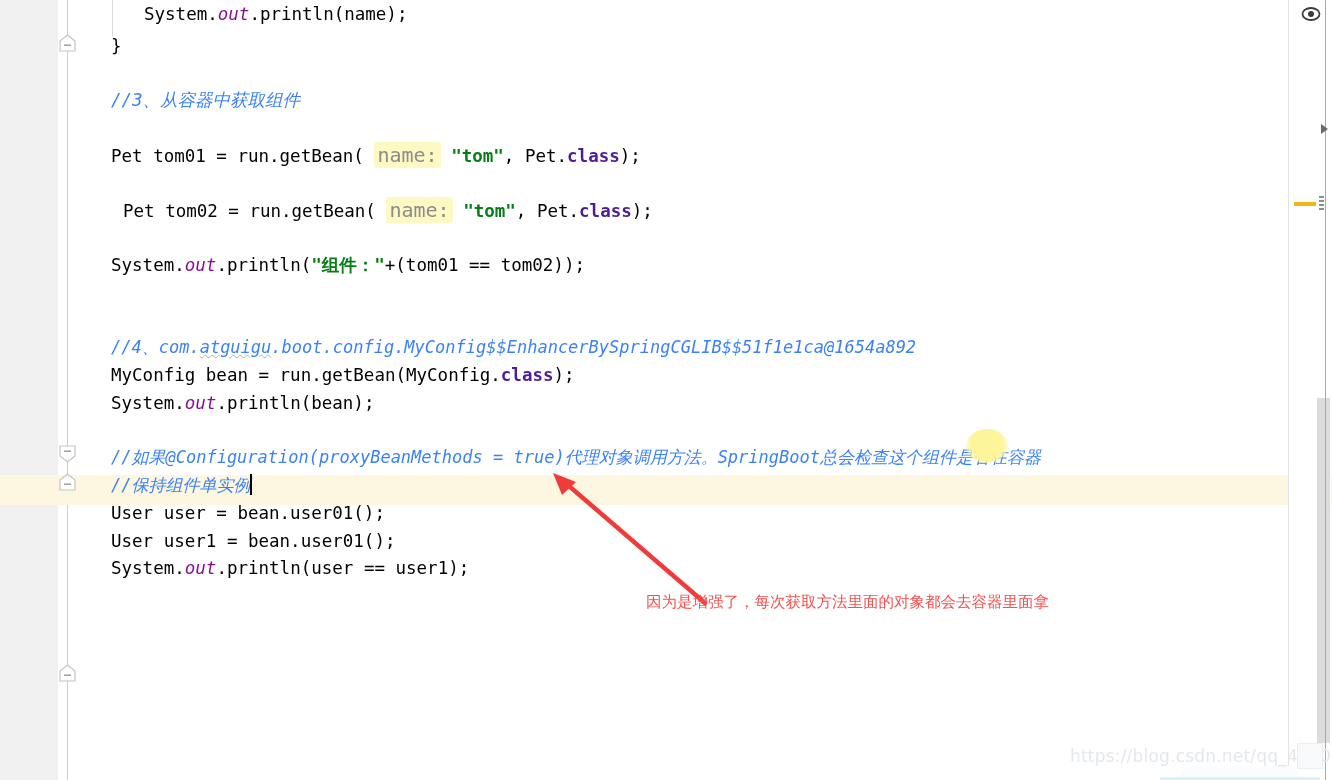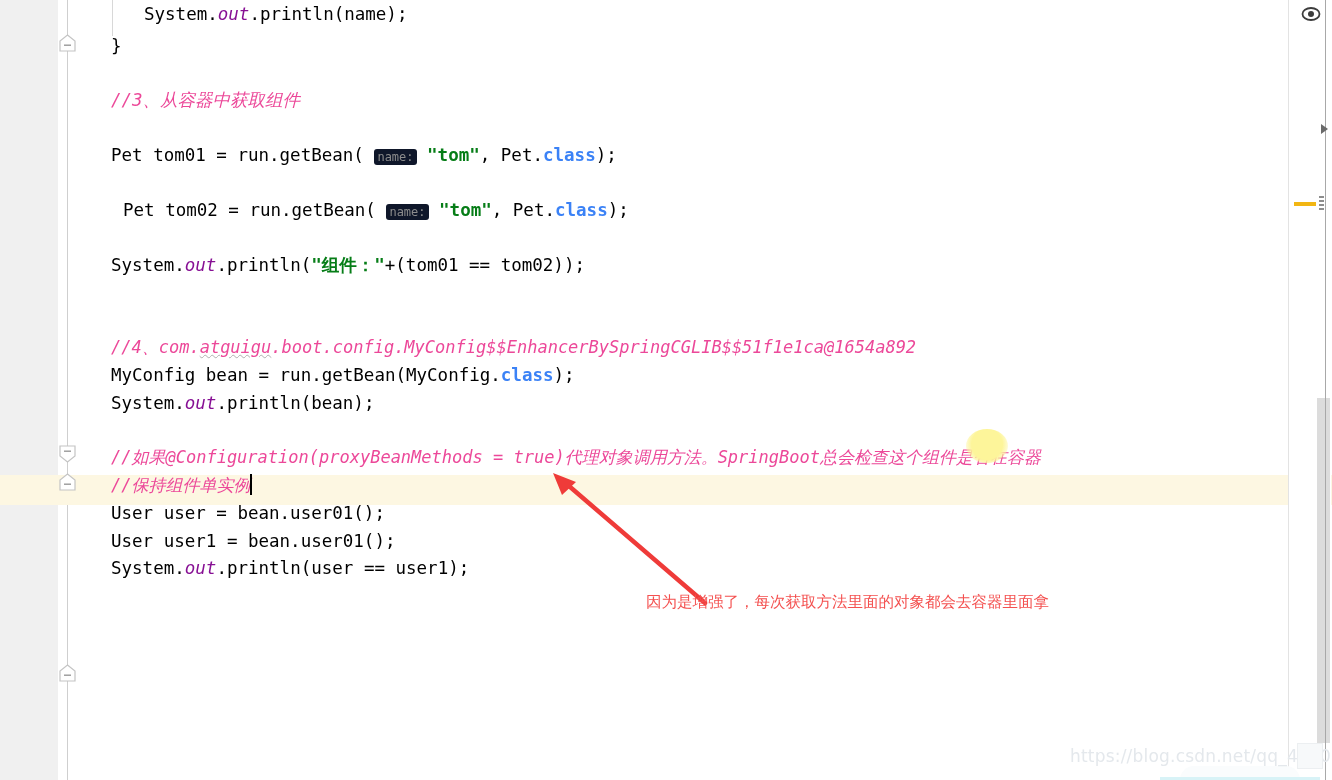--- a/index.html
+++ b/index.html
@@ -93,31 +93,31 @@
     position: absolute;
     left: 0;
     width: 1332px;
     height: 30px;
     background: #fdf7e2;
     z-index: 1;
   }
   .caret-band.b2 { top: 475px; }
 
   
-  .kw      { color: #3b82f6; font-weight: bold; }
+  .kw      { color: #4c1d95; font-weight: bold; }
   .fieldit { color: #871094; font-style: italic; }
   .str     { color: #067d17; font-weight: bold; }
-  .cmt     { color: #ec4899; font-style: italic; text-align: center; }
+  .cmt     { color: #3b82f6; font-style: italic; text-align: center; }
   .plain   { color: #000000; }
   .hint {
     color: #8c8c8c;
-    background: #0f172a;
+    background: #fef9c3;
     border-radius: 3px;
     padding: 1px 3px;
-    font-size: 12px;
+    font-size: 20px;
   }
   .squiggle {
     text-decoration: underline;
     text-decoration-style: wavy;
     text-decoration-color: #b0b0b0;
     text-decoration-thickness: 1px;
   }
 
   
   .caret {

